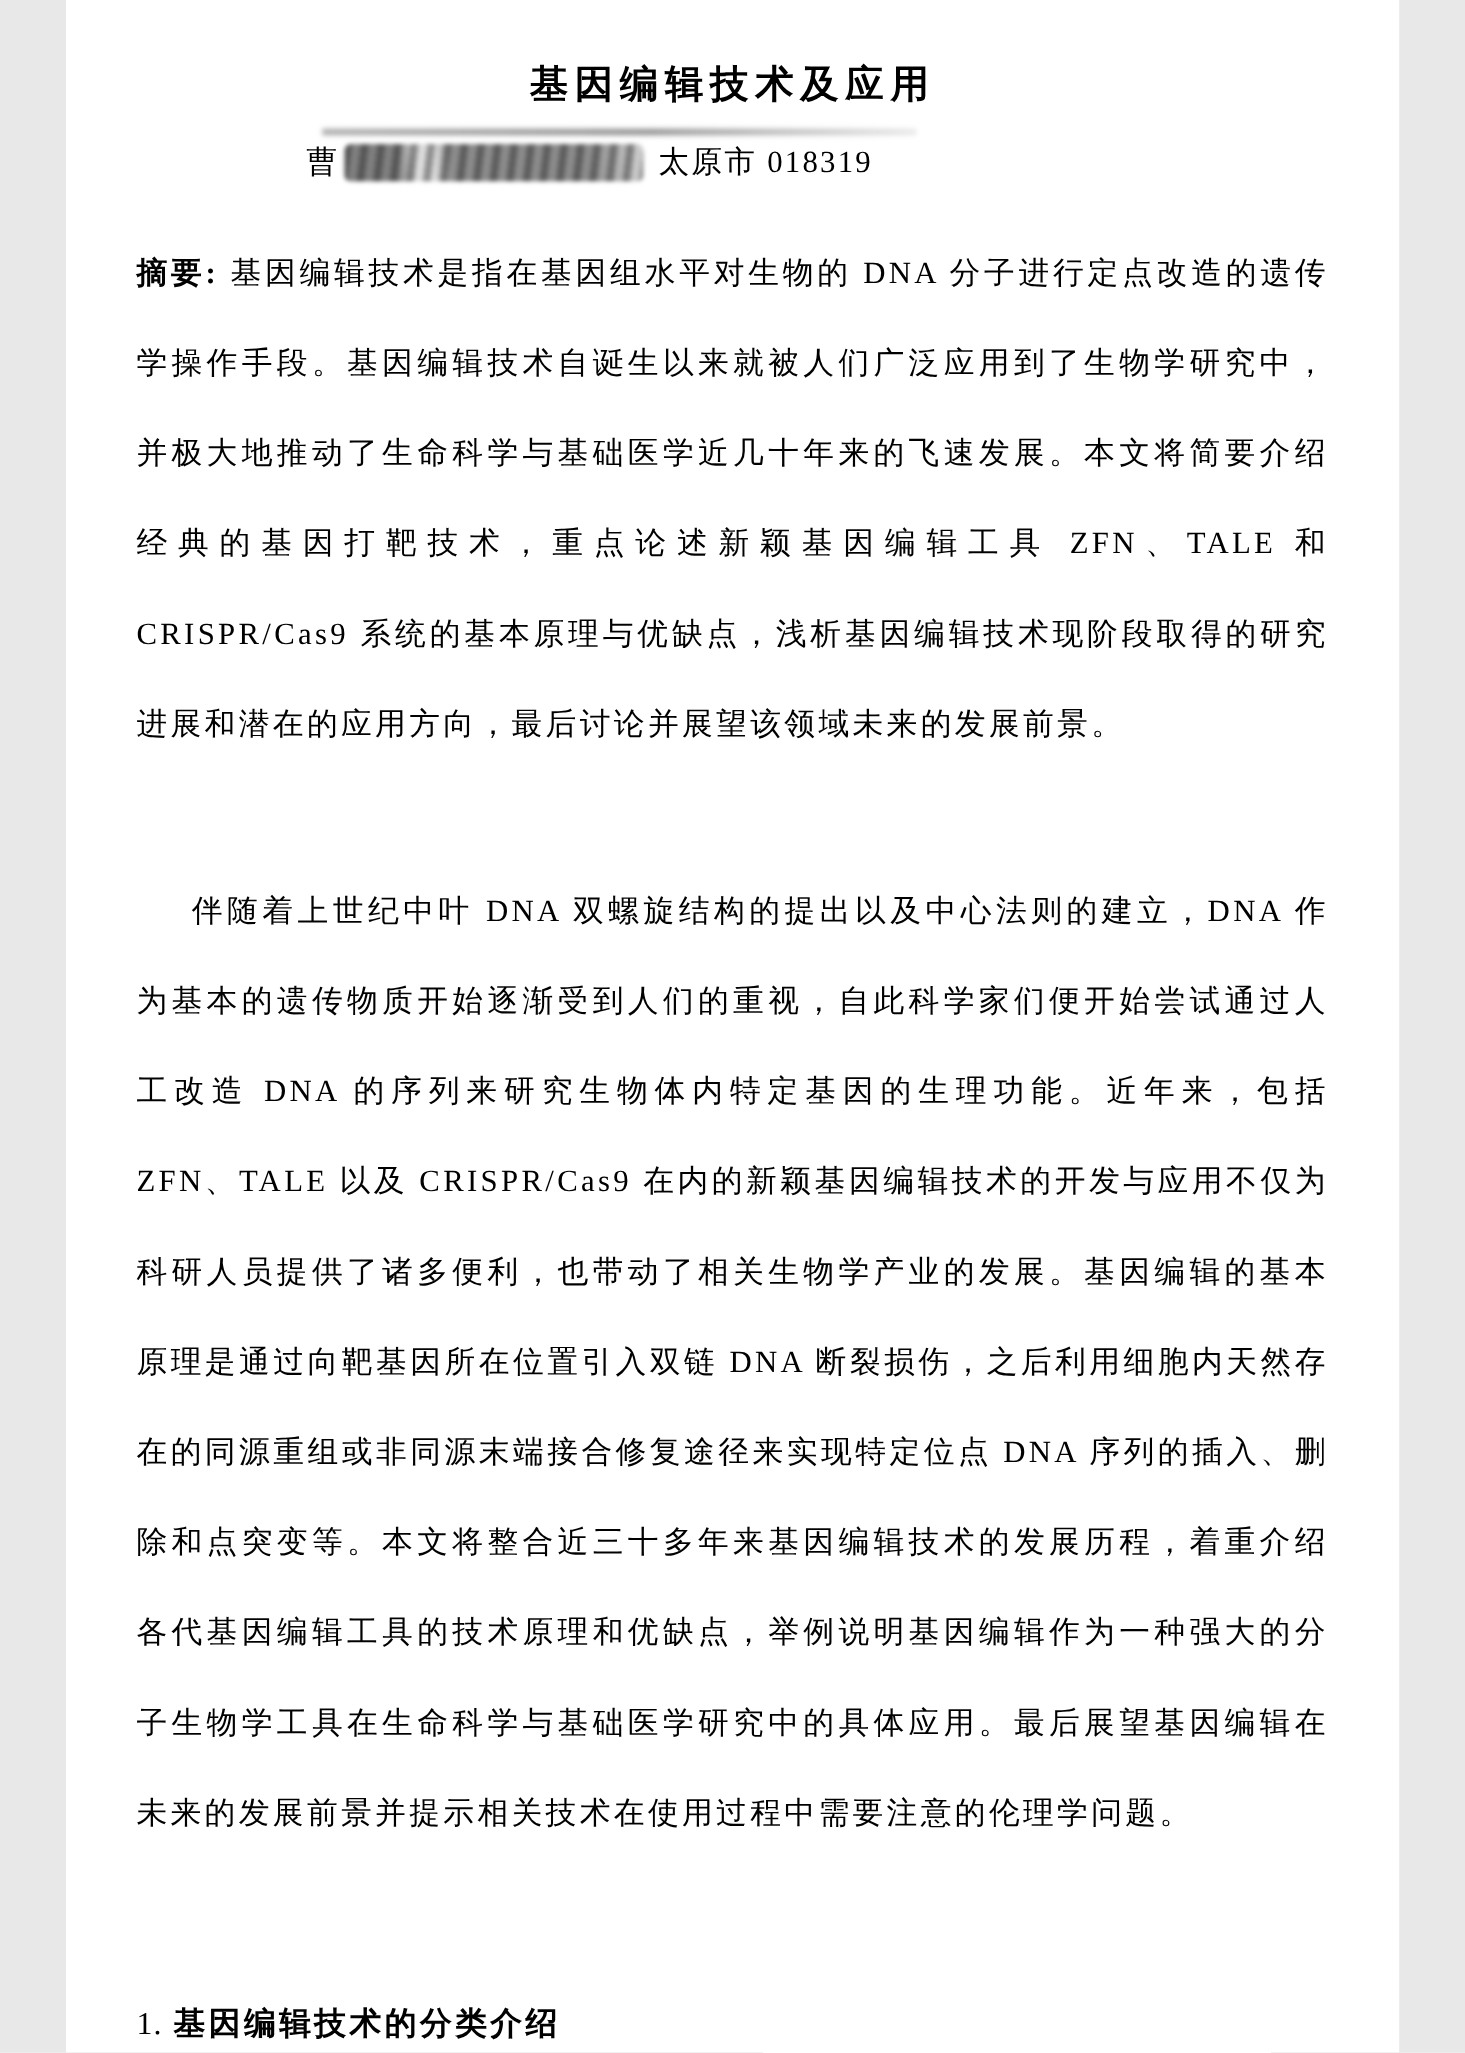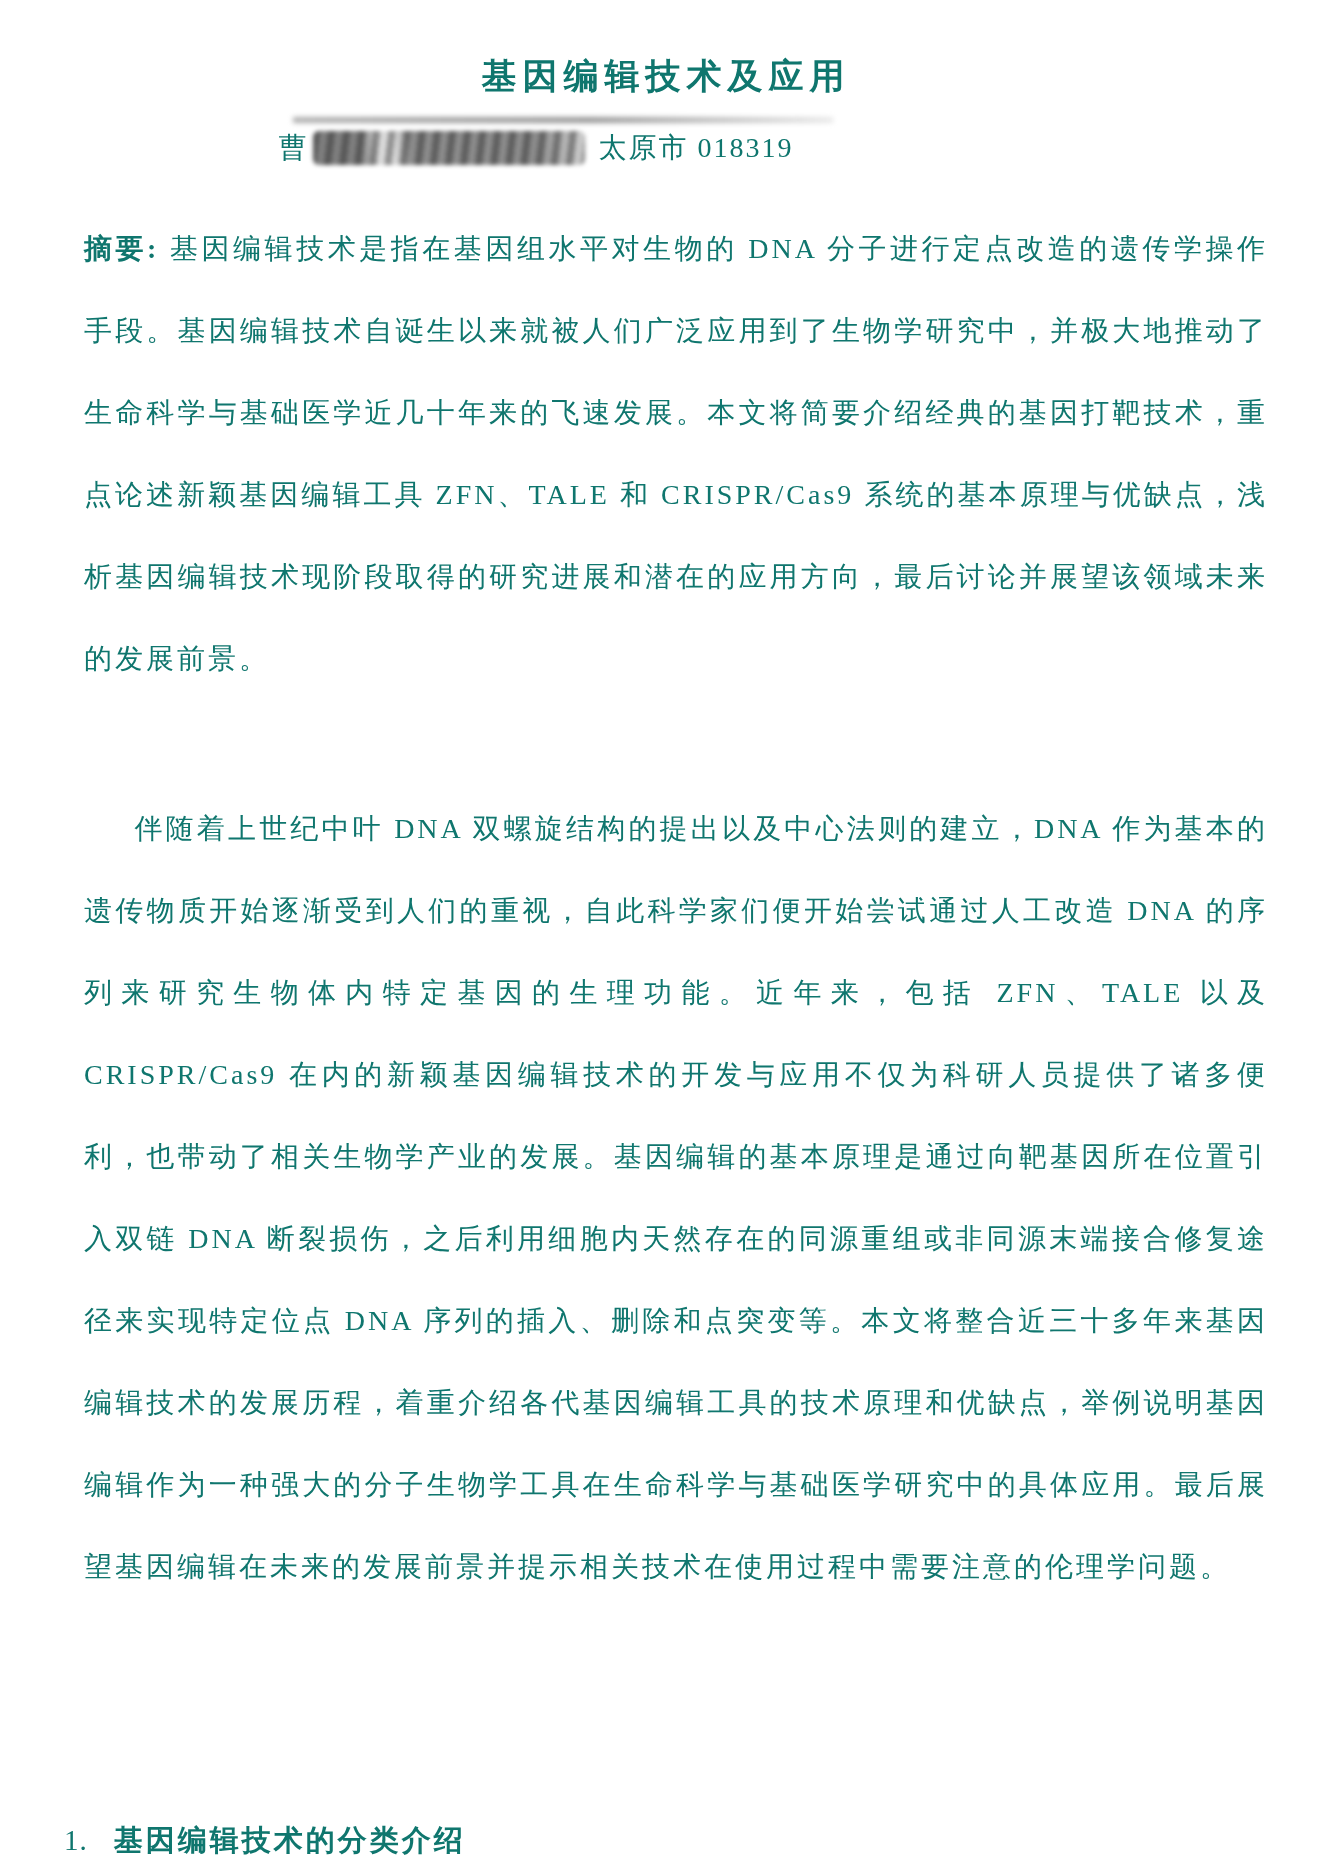--- a/index.html
+++ b/index.html
@@ -1,23 +1,23 @@
 <!DOCTYPE html>
 <html><head>
 <meta charset="utf-8">
 <style>
   * { margin: 0; padding: 0; box-sizing: border-box; }
   html, body { background: #e8e8e8; }
   .page {
     position: relative;
-    width: 1332px;
+    width: 1212px;
     height: 1866px;
     margin: 0 auto;
     background: #ffffff;
-    color: #0f766e;
+    color: #000000;
     font-family: "Liberation Serif", "DejaVu Serif", serif;
     padding: 0 64px;
     overflow: hidden;
     display: flex;
     flex-direction: column;
   }
   .title {
     margin-top: 56px;
     text-align: center;
     font-size: 35px;
@@ -56,35 +56,34 @@
     width: 540px;
     height: 6px;
     background: linear-gradient(90deg, rgba(110,110,110,.55), rgba(80,80,80,.6) 55%, rgba(170,170,170,.25));
     filter: blur(1.5px);
   }
   .para {
     font-size: 28px;
     line-height: 82px;
     letter-spacing: 3px;
     text-align: justify;
-    margin-left: 20px;
   }
   .abstract { margin-top: 40px; }
   .label { font-weight: 700; margin-right: 10px; }
   .body-para { margin-top: 88px; text-indent: 1.8em; }
   .section-heading {
     margin-top: auto;
     margin-bottom: 4px;
     display: flex;
     align-items: baseline;
     font-size: 29px;
     line-height: 44px;
   }
   .sec-num { letter-spacing: 1px; }
-  .sec-title { font-weight: 700; letter-spacing: 3px; margin-left: 26px; }
+  .sec-title { font-weight: 700; letter-spacing: 3px; margin-left: 10px; }
 </style>
 </head>
 <body>
 
 <div class="page">
 
   <h1 class="title">基因编辑技术及应用</h1>
 
   <div class="author-line">
     <span>曹</span>

